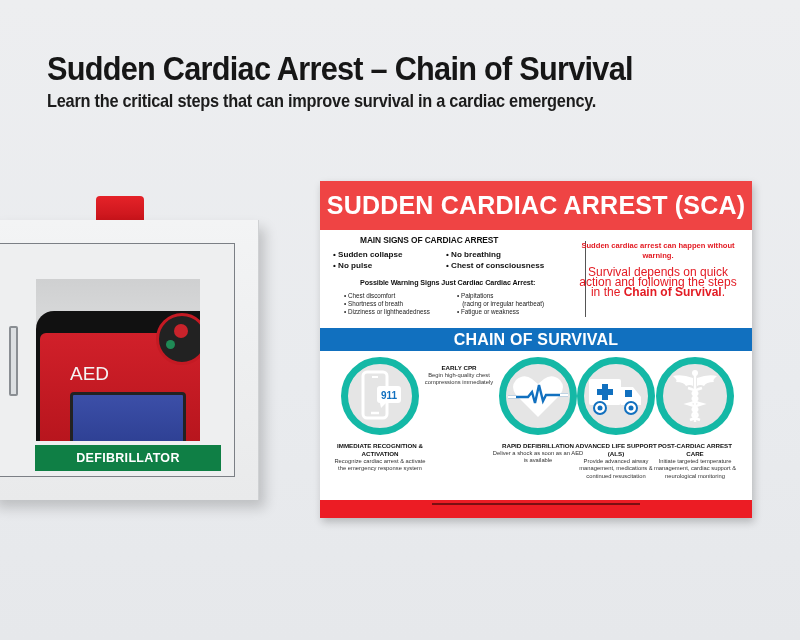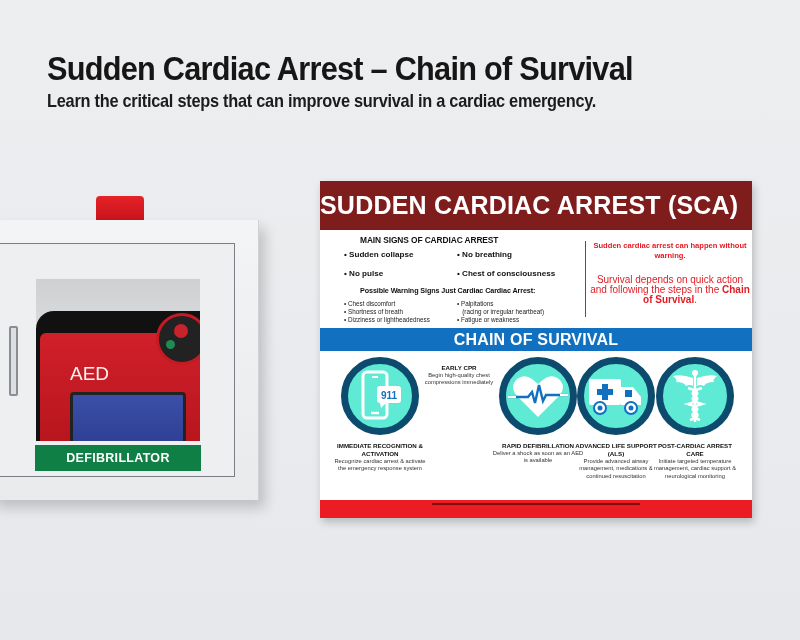--- a/index.html
+++ b/index.html
@@ -62,75 +62,75 @@
     position:absolute; left:34px; top:113px; width:110px; height:52px;
     background:linear-gradient(180deg,#3c4fa8,#2d3f92); border:3px solid #222; border-radius:4px;
   }
   .aed-knob {
     position:absolute; left:120px; top:34px; width:46px; height:46px; border-radius:50%;
     background:#222; border:3px solid #c41a23;
   }
   .aed-knob .btn-red { position:absolute; left:15px; top:8px; width:14px; height:14px; border-radius:50%; background:#c8232b; }
   .aed-knob .btn-green { position:absolute; left:7px; top:24px; width:9px; height:9px; border-radius:50%; background:#1f8a55; }
   .defib-label {
-    position:absolute; left:35px; top:445px; width:166px; height:26px;
+    position:absolute; left:35px; top:445px; width:186px; height:26px;
     background:#0f7f45; color:#fff; font-weight:700; font-size:12.5px;
     display:flex; align-items:center; justify-content:center; letter-spacing:0.3px;
   }
 
   
   .poster {
     position:absolute; left:320px; top:181px; width:432px; height:337px;
     background:#fff; box-shadow: 2px 4px 8px rgba(0,0,0,0.22);
     overflow:hidden;
   }
   .poster-header {
-    position:absolute; left:0; top:0; width:100%; height:49px; background:#7f1d1d;
-    display:flex; align-items:center; justify-content:flex-start;
+    position:absolute; left:0; top:0; width:100%; height:49px; background:#ef4444;
+    display:flex; align-items:center; justify-content:center;
   }
   .poster-title {
     color:#fff; font-weight:700; font-size:25px; letter-spacing:0.2px; white-space:nowrap;
   }
   .signs {
     position:absolute; left:12px; top:54px; width:255px;
     color:#111;
   }
   .signs h3 {
     margin:0; font-size:8.4px; font-weight:700; letter-spacing:-0.1px;padding-left:28px;
   }
   .main-signs {
-    margin:5px 0 0 12px; display:grid; grid-template-columns:113px 120px; row-gap:10px;
+    margin:5px 0 0 1px; display:grid; grid-template-columns:113px 120px; row-gap:2px;
   }
   .main-signs span { font-size:8.1px; font-weight:700; white-space:nowrap; }
   .warn-title { margin-top:8px !important; font-size:7.2px !important; }
   .warn-signs {
     margin:5px 0 0 12px; display:grid; grid-template-columns:113px 120px; row-gap:1px;
   }
   .warn-signs span { font-size:6.3px; color:#222; white-space:nowrap; }
   .divider {
     position:absolute; left:265px; top:60px; width:1px; height:76px; background:#555;
   }
   .callout {
-    position:absolute; left:268px; top:60px; width:164px; text-align:center; color:#e31b23;
+    position:absolute; left:256px; top:60px; width:164px; text-align:center; color:#e31b23;
   }
   .callout .c1 { font-size:7.6px; font-weight:700; line-height:10px; }
-  .callout .c2 { font-size:10px; line-height:10px; margin-top:14px; }
+  .callout .c2 { font-size:12px; line-height:10px; margin-top:6px; }
   .callout .c2 b { font-weight:700; }
 
   .chain-band {
     position:absolute; left:0; top:147px; width:100%; height:23px; background:#1170bf;
     display:flex; align-items:center; justify-content:center;
   }
   .chain-title { color:#fff; font-weight:700; font-size:16px; letter-spacing:0.2px; }
 
   .steps { position:absolute; left:0; top:176px; width:100%; }
   .step { position:absolute; top:0; width:80px; }
   .circle {
-    width:78px; height:78px; border-radius:50%; background:#5eead4;
-    box-sizing:border-box; border:7px solid #0c4a6e; margin:0 auto;
+    width:78px; height:78px; border-radius:50%; background:#e5e5e5;
+    box-sizing:border-box; border:7px solid #14b8a6; margin:0 auto;
     display:flex; align-items:center; justify-content:center; position:relative;
   }
   .step-title {
     margin-top:7px; text-align:center; font-size:6.2px; font-weight:700; line-height:7.8px; color:#111;
     width:92px; margin-left:-6px;
   }
   .step-desc {
     text-align:center; font-size:5.8px; line-height:7.6px; color:#333; width:96px; margin-left:-8px;
   }
   .poster-footer {

